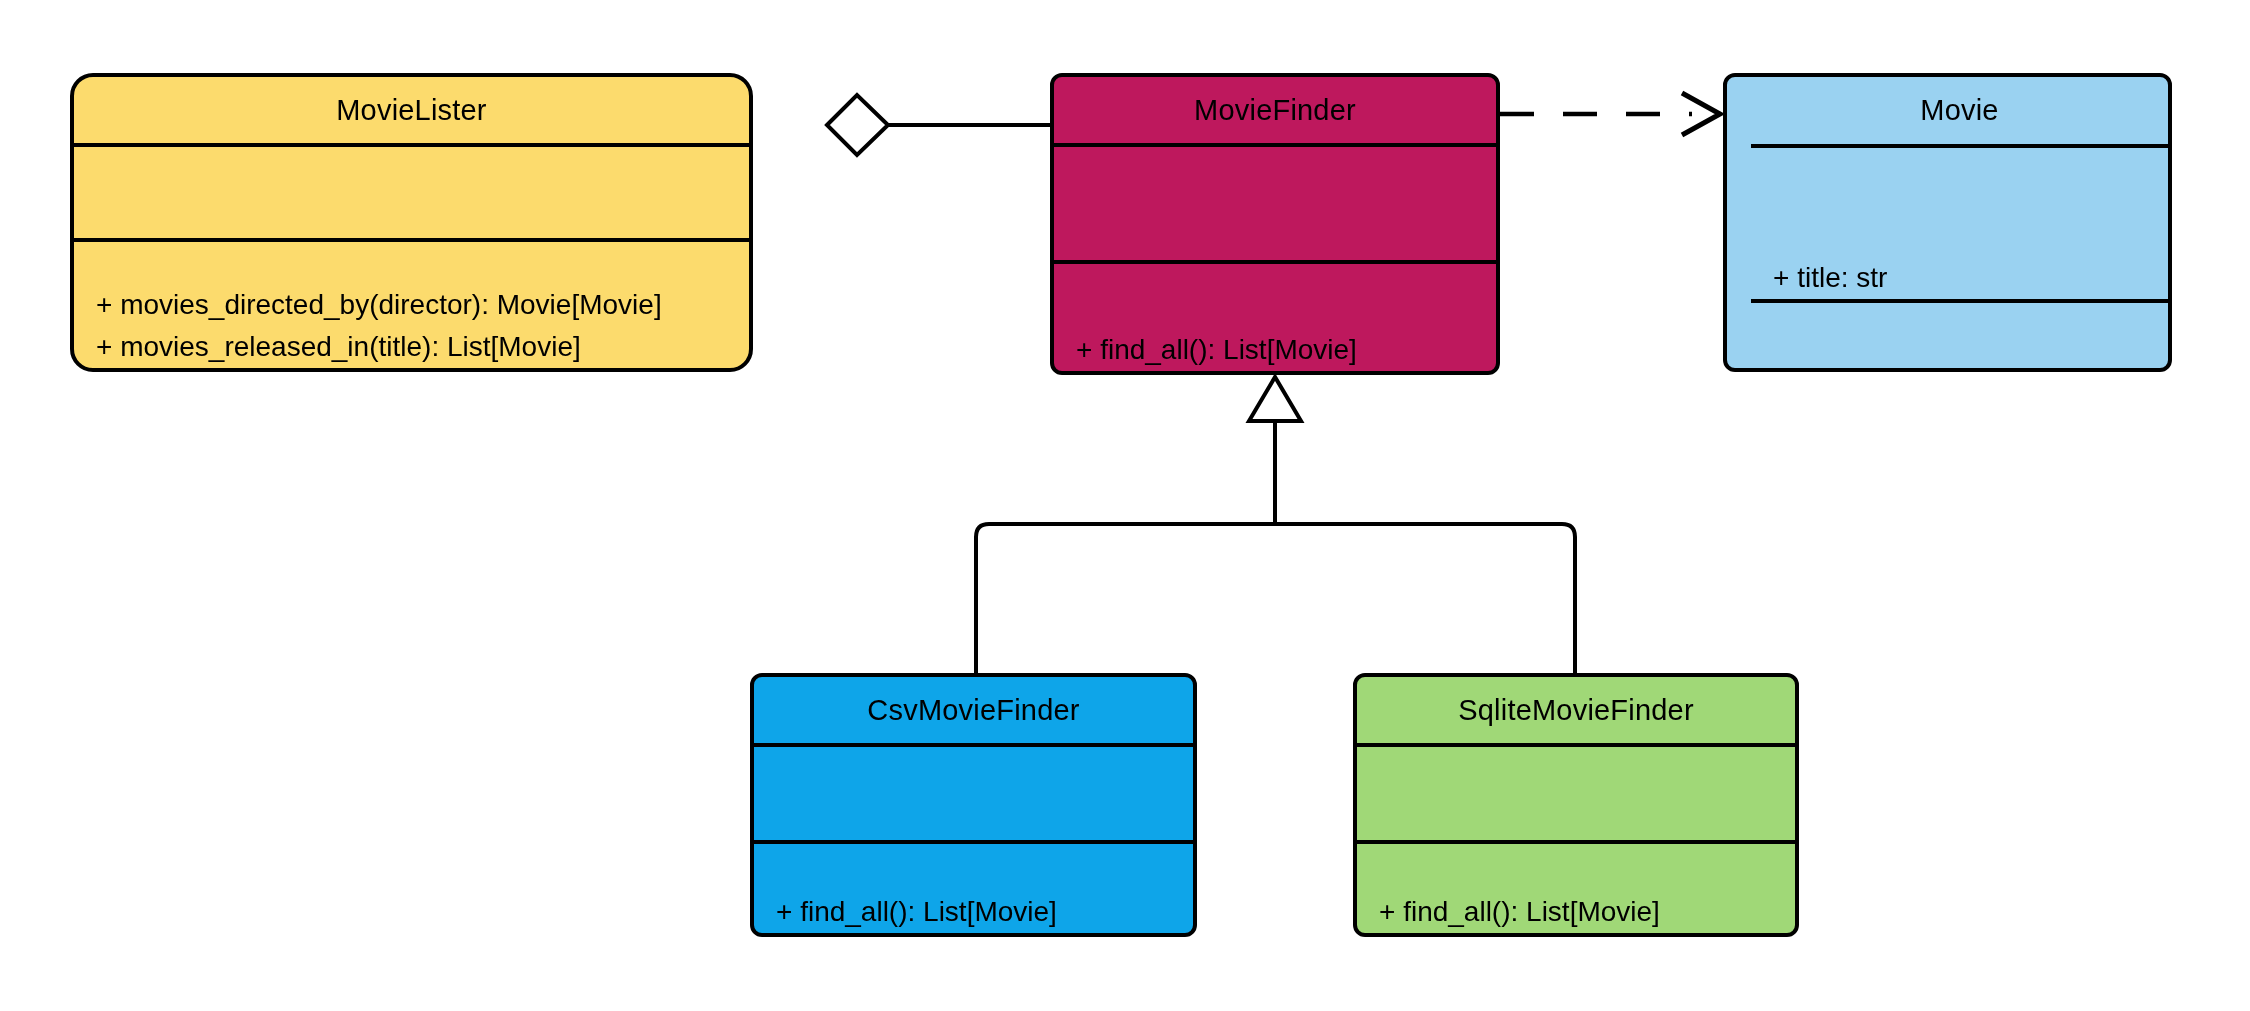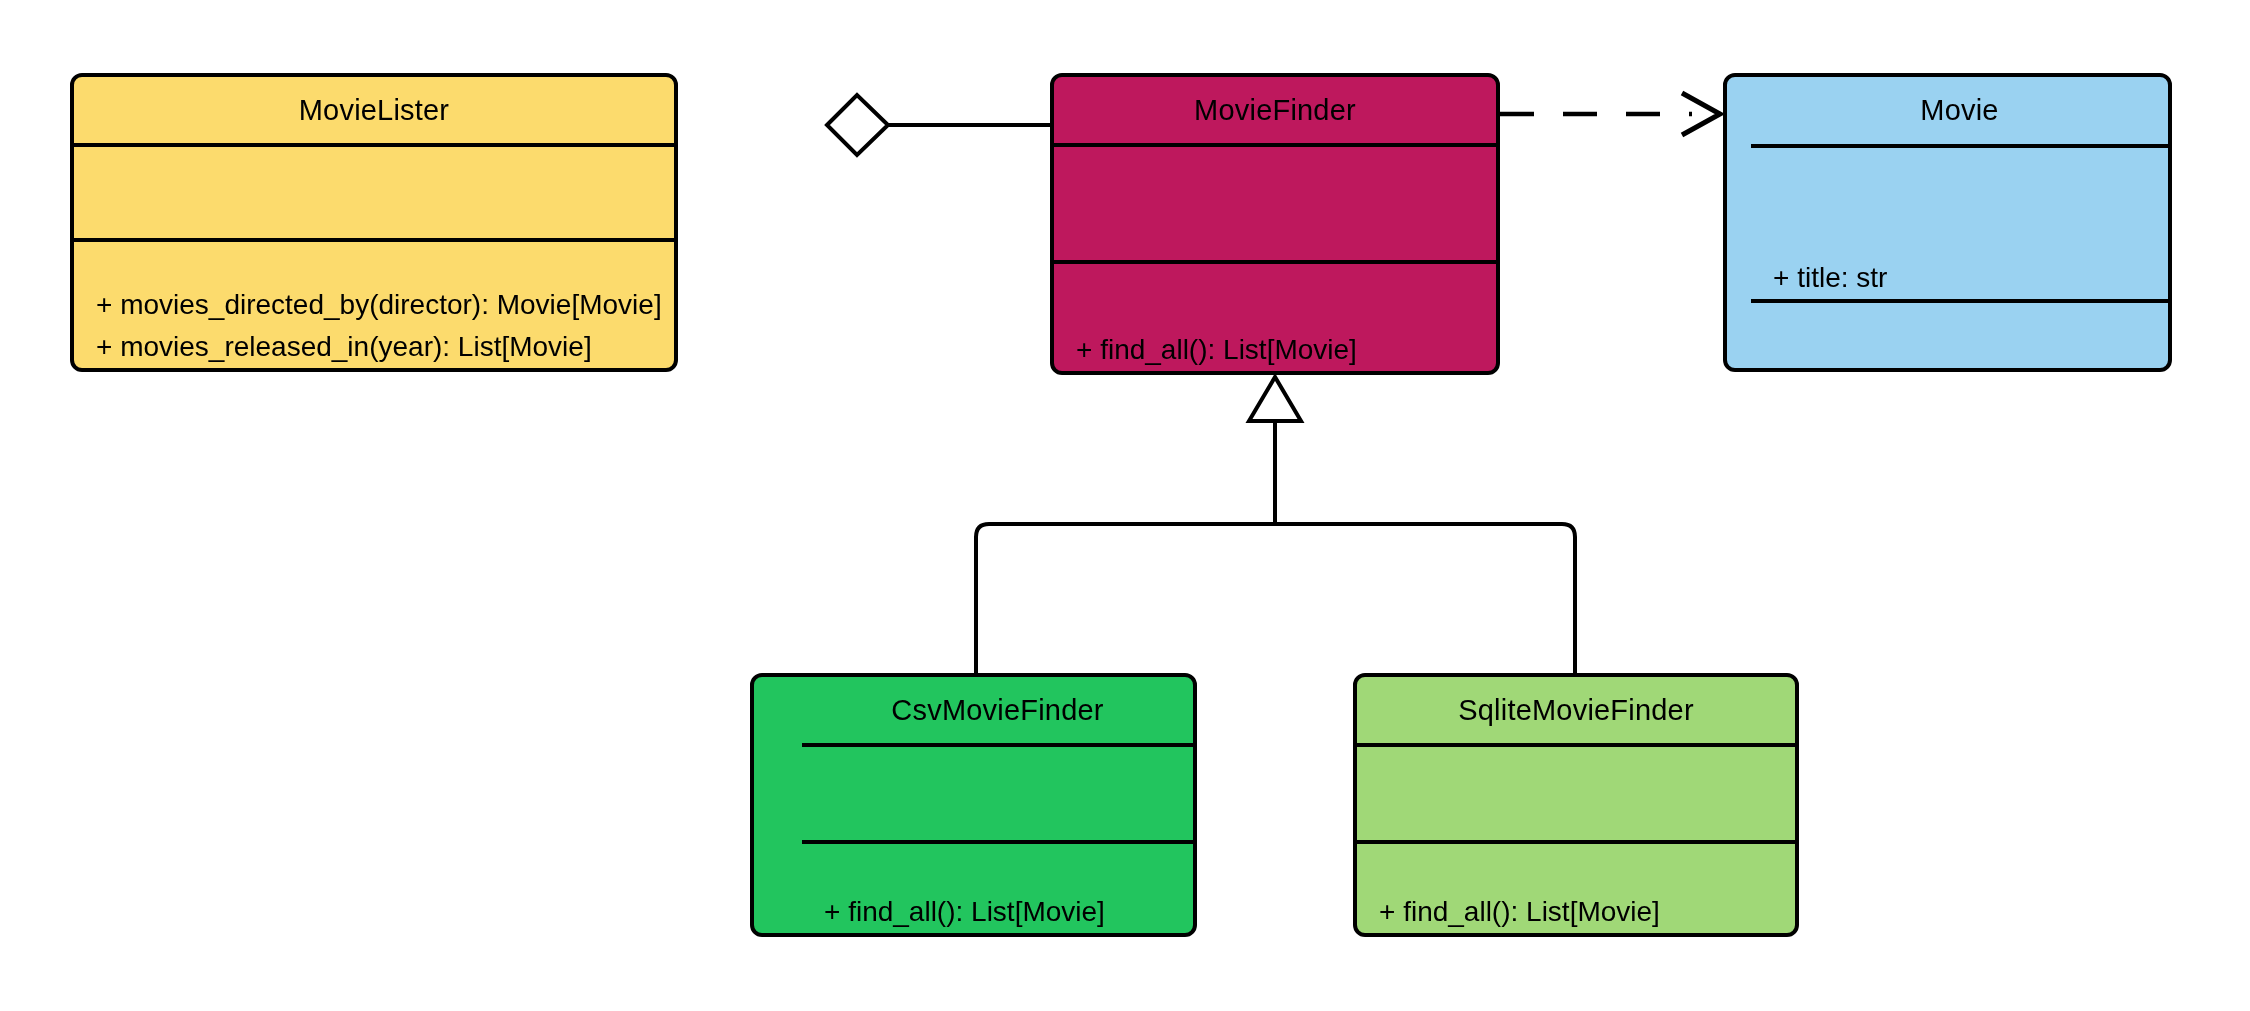--- a/index.html
+++ b/index.html
@@ -44,21 +44,21 @@
     flex: 0 0 auto;
   }
   .uml-class .section.methods { flex: 1 1 auto; }
   .member {
     font-size: 28px;
     line-height: 42px;
     white-space: pre;
   }
 
   
-  #box-movielister        { left: 70px;   top: 73px;  width: 608px; height: 299px; }
+  #box-movielister        { left: 70px;   top: 73px;  width: 683px; height: 299px; border-radius: 23px; }
   #box-movielister .title { height: 66px; }
   #box-movielister .attrs { height: 95px; }
 
   #box-moviefinder        { left: 1050px; top: 73px;  width: 450px; height: 302px; }
   #box-moviefinder .title { height: 66px; }
   #box-moviefinder .attrs { height: 117px; }
 
   #box-movie              { left: 1723px; top: 73px;  width: 449px; height: 299px; }
   #box-movie .title       { height: 67px; }
   #box-movie .attrs       { height: 155px; }
@@ -93,41 +93,41 @@
       <path d="M 976 675 L 976 537 Q 976 524 989 524 L 1562 524 Q 1575 524 1575 537 L 1575 675" fill="none" stroke="#000000" stroke-width="4"></path>
       <polygon points="1275,377 1249,421 1301,421" fill="#ffffff" stroke="#000000" stroke-width="4" stroke-linejoin="miter"></polygon>
     </g>
   </svg>
 
   <div class="uml-class" id="box-movielister" style="background-color: rgb(252, 219, 109);">
     <div class="title">MovieLister</div>
     <div class="section attrs"></div>
     <div class="section methods">
       <div class="member">+ movies_directed_by(director): Movie[Movie]</div>
-      <div class="member">+ movies_released_in(year): List[Movie]</div>
+      <div class="member">+ movies_released_in(title): List[Movie]</div>
     </div>
   </div>
 
   <div class="uml-class" id="box-moviefinder" style="background-color: #be185d;">
     <div class="title">MovieFinder</div>
     <div class="section attrs"></div>
     <div class="section methods">
       <div class="member">+ find_all(): List[Movie]</div>
     </div>
   </div>
 
   <div class="uml-class" id="box-movie" style="background-color: rgb(154, 210, 241); padding-left: 24px;">
     <div class="title">Movie</div>
     <div class="section attrs">
       <div class="member">+ title: str</div>
     </div>
     <div class="section methods"></div>
   </div>
 
-  <div class="uml-class" id="box-csvmoviefinder" style="background-color: #22c55e; padding-left: 48px;">
+  <div class="uml-class" id="box-csvmoviefinder" style="background-color: #0ea5e9;">
     <div class="title">CsvMovieFinder</div>
     <div class="section attrs"></div>
     <div class="section methods">
       <div class="member">+ find_all(): List[Movie]</div>
     </div>
   </div>
 
   <div class="uml-class" id="box-sqlitemoviefinder" style="background-color: rgb(160, 216, 119);">
     <div class="title">SqliteMovieFinder</div>
     <div class="section attrs"></div>

